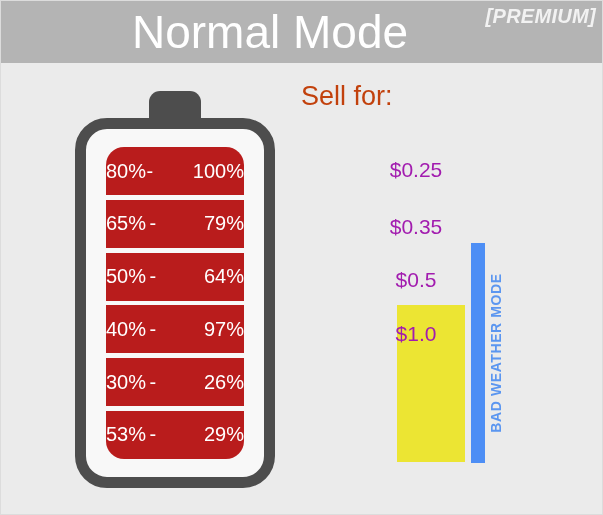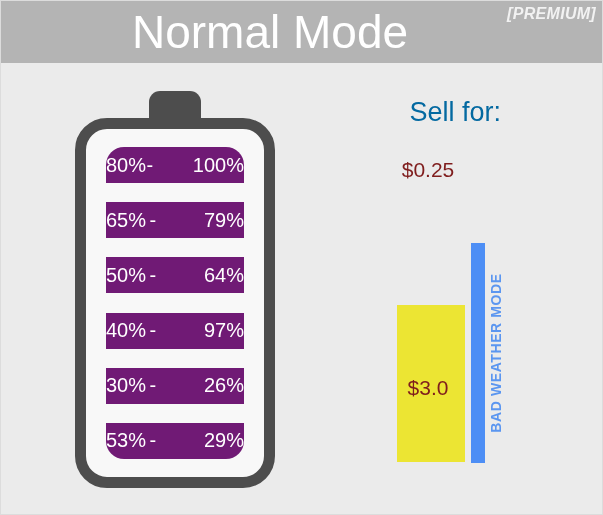--- a/index.html
+++ b/index.html
@@ -42,21 +42,21 @@
     line-height: 58px;
     font-weight: 400;
     color: #ffffff;
     letter-spacing: 0px;
     white-space: nowrap;
   }
   #premium-badge {
     position: absolute;
     right: 8px;
     top: 4px;
-    font-size: 16px;
+    font-size: 20px;
     font-style: italic;
     font-weight: 700;
     color: #f2f2f2;
     letter-spacing: 0.3px;
     white-space: nowrap;
   }
 
   
   #battery {
     position: absolute;
@@ -91,22 +91,22 @@
     top: 11px;
     right: 11px;
     bottom: 11px;
     padding: 7px 9px;
     box-sizing: border-box;
     display: flex;
     flex-direction: column;
     justify-content: space-between;
   }
   .seg {
-    height: 36px;
-    background: #701a75;
+    height: 48px;
+    background: #b91c1c;
     display: flex;
     align-items: center;
     justify-content: center;
     color: #ffffff;
     font-size: 20px;
     white-space: nowrap;
   }
   .seg:first-child {
     border-radius: 18px 18px 0 0;
   }
@@ -127,41 +127,41 @@
     display: inline-block;
     width: 54px;
     text-align: right;
     margin-left: 39px;
   }
 
   
   #sell-heading {
     position: absolute;
     left: 300px;
-    top: 96px;
+    top: 80px;
     width: 200px;
-    text-align: right;
+    text-align: left;
     font-size: 27px;
-    color: #0369a1;
+    color: #c2410c;
     white-space: nowrap;
   }
   #price-list {
     position: absolute;
     left: 360px;
     top: 146px;
     width: 110px;
     height: 320px;
   }
   .price {
     position: absolute;
-    left: 12px;
+    left: 0;
     width: 110px;
     text-align: center;
     font-size: 21px;
-    color: #7f1d1d;
+    color: #a21caf;
     white-space: nowrap;
   }
   #highlight-box {
     position: absolute;
     left: 396px;
     top: 304px;
     width: 68px;
     height: 157px;
     background: #ece533;
   }
@@ -249,21 +249,23 @@
       </div>
     </div>
   </div>
 
   <div id="sell-heading">Sell for:</div>
 
   <div id="highlight-box"></div>
 
   <div id="price-list">
     <div class="price" style="top:11px">$0.25</div>
-    <div class="price" style="top:229px">$3.0</div>
+    <div class="price" style="top:68px">$0.35</div>
+    <div class="price" style="top:121px">$0.5</div>
+    <div class="price" style="top:175px">$1.0</div>
   </div>
 
   <div id="bad-weather"></div>
   <div id="bad-weather-label">
     <span>BAD WEATHER MODE</span>
   </div>
 
 </div>
 
 </body></html>

